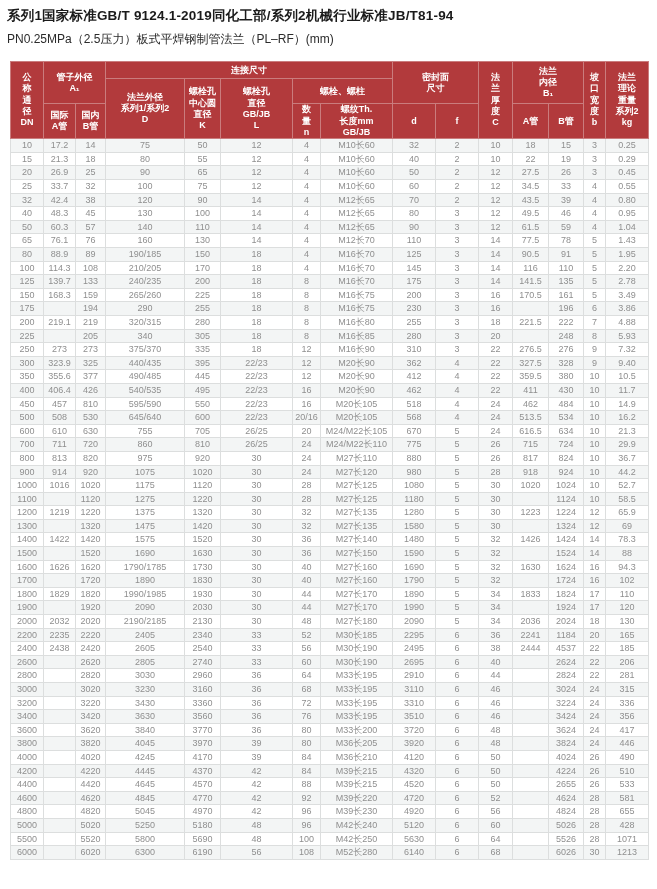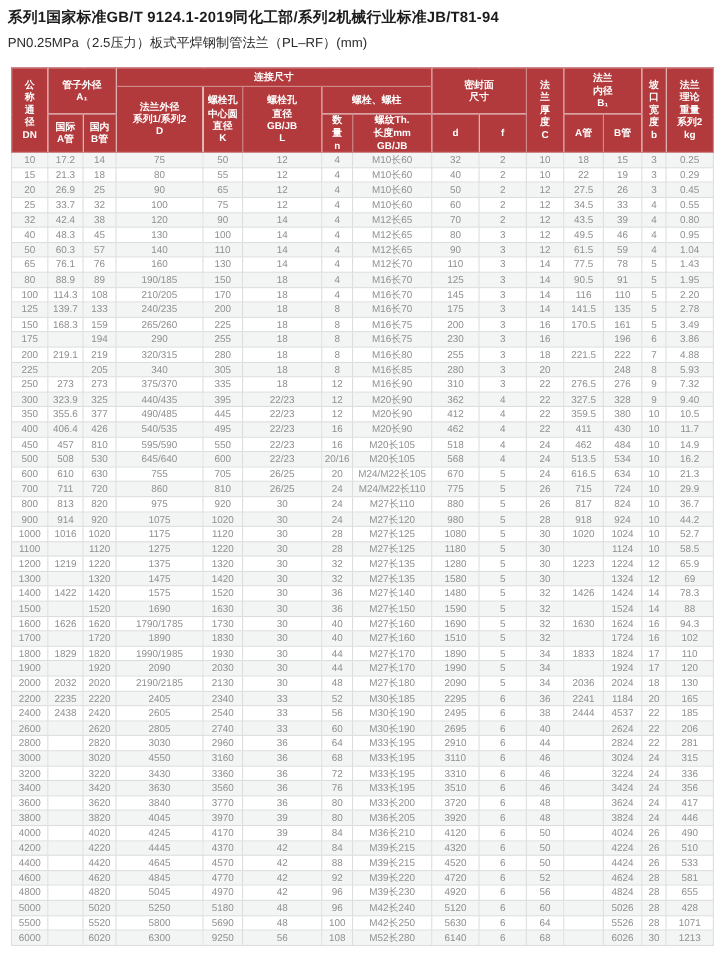--- a/index.html
+++ b/index.html
@@ -676,21 +676,21 @@
         </tr>
         <tr>
           <td>1700</td>
           <td></td>
           <td>1720</td>
           <td>1890</td>
           <td>1830</td>
           <td>30</td>
           <td>40</td>
           <td>M27长160</td>
-          <td>1510</td>
+          <td>1790</td>
           <td>5</td>
           <td>32</td>
           <td></td>
           <td>1724</td>
           <td>16</td>
           <td>102</td>
         </tr>
         <tr>
           <td>1800</td>
           <td>1829</td>
@@ -807,21 +807,21 @@
           <td>44</td>
           <td></td>
           <td>2824</td>
           <td>22</td>
           <td>281</td>
         </tr>
         <tr>
           <td>3000</td>
           <td></td>
           <td>3020</td>
-          <td>4550</td>
+          <td>3230</td>
           <td>3160</td>
           <td>36</td>
           <td>68</td>
           <td>M33长195</td>
           <td>3110</td>
           <td>6</td>
           <td>46</td>
           <td></td>
           <td>3024</td>
           <td>24</td>
@@ -935,21 +935,21 @@
           <td>4420</td>
           <td>4645</td>
           <td>4570</td>
           <td>42</td>
           <td>88</td>
           <td>M39长215</td>
           <td>4520</td>
           <td>6</td>
           <td>50</td>
           <td></td>
-          <td>4424</td>
+          <td>2655</td>
           <td>26</td>
           <td>533</td>
         </tr>
         <tr>
           <td>4600</td>
           <td></td>
           <td>4620</td>
           <td>4845</td>
           <td>4770</td>
           <td>42</td>
@@ -1012,21 +1012,21 @@
           <td></td>
           <td>5526</td>
           <td>28</td>
           <td>1071</td>
         </tr>
         <tr>
           <td>6000</td>
           <td></td>
           <td>6020</td>
           <td>6300</td>
-          <td>9250</td>
+          <td>6190</td>
           <td>56</td>
           <td>108</td>
           <td>M52长280</td>
           <td>6140</td>
           <td>6</td>
           <td>68</td>
           <td></td>
           <td>6026</td>
           <td>30</td>
           <td>1213</td>

